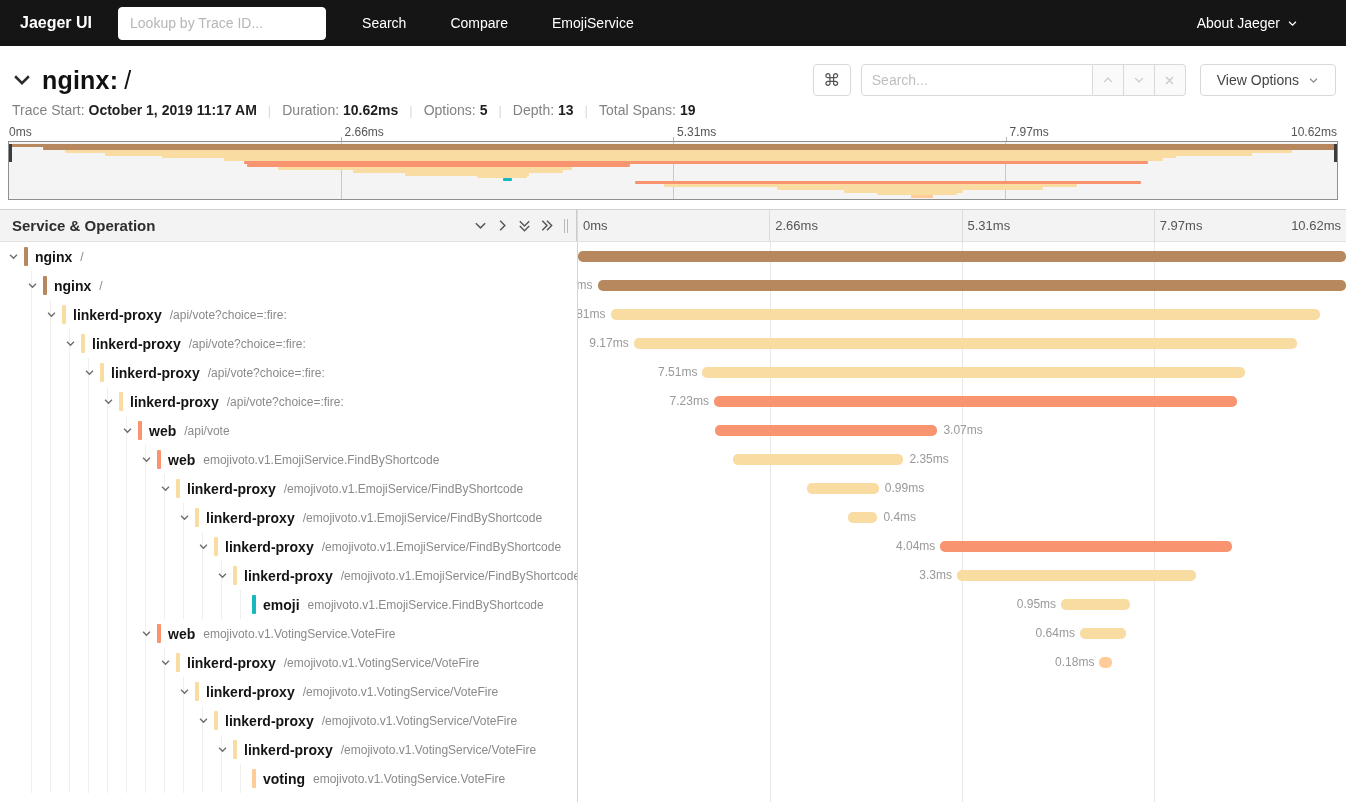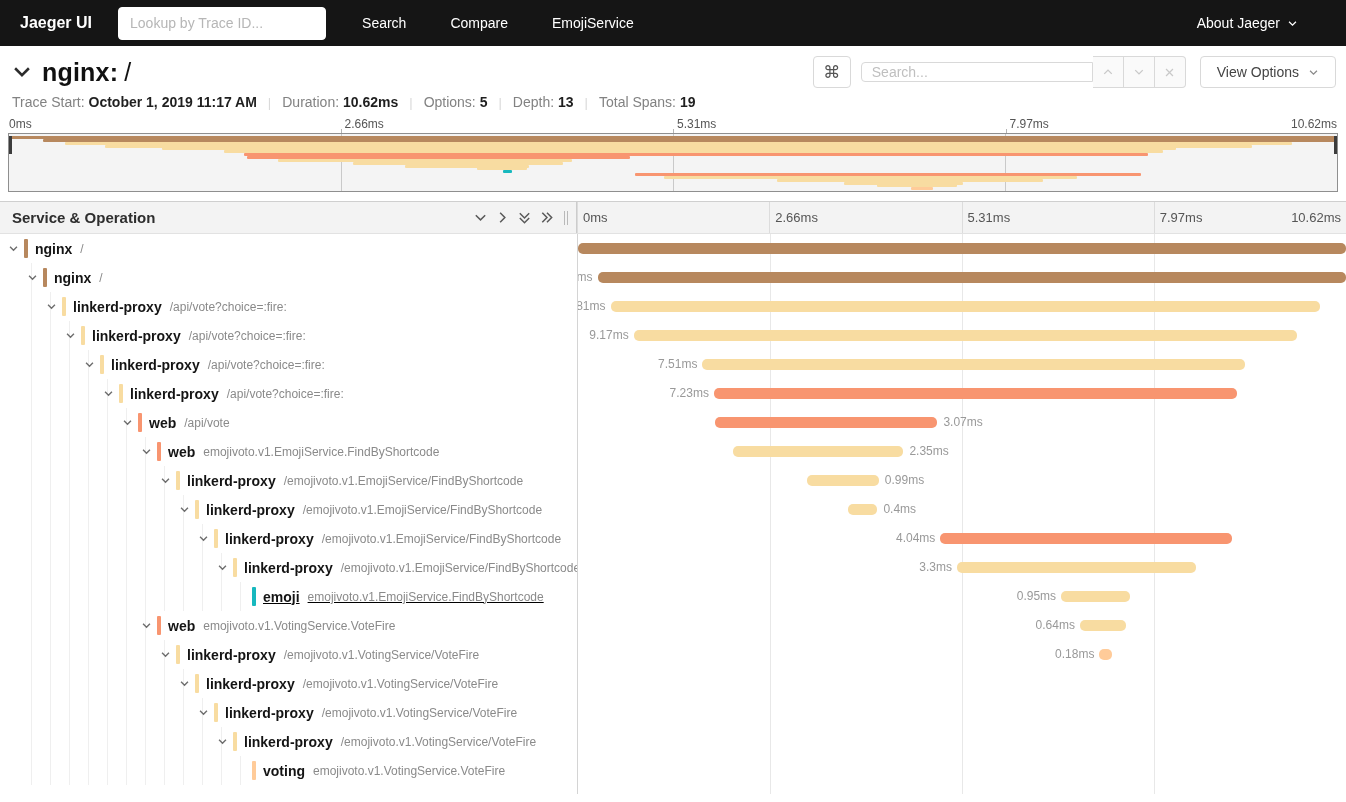--- a/index.html
+++ b/index.html
@@ -11,30 +11,30 @@
   .brand { color:#fff; font-size:16px; font-weight:bold; margin-right:26px; white-space:nowrap; }
   .trace-lookup { width:208px; height:33px; border-radius:4px; border:1px solid #fff; background:#fff;
     font-size:14px; padding:0 11px; color:#333; outline:none; margin-right:36px; }
   .trace-lookup::placeholder { color:#b6b6b6; }
   .nav-menu { display:flex; align-items:center; gap:44px; }
   .nav-item { color:#fff; font-size:14px; cursor:pointer; white-space:nowrap; }
   .nav-right { margin-left:auto; display:flex; align-items:center; color:#fff; font-size:14px; gap:7px; cursor:pointer; padding-right:28px;}
   .caret { display:inline-flex; color:#fff; }
 
   
-  .trace-header { display:flex; align-items:center; padding:10px 10px 4px 12px; }
+  .trace-header { display:flex; align-items:center; padding:18px 10px 4px 12px; }
   .title-chev { display:inline-flex; color:#2c2c2c; margin-right:10px; cursor:pointer; }
   .trace-title { font-size:25px; color:#111; letter-spacing:.2px; }
   .trace-title .svc { font-weight:bold; }
   .trace-title .op { font-weight:normal; margin-left:6px; }
   .header-controls { margin-left:auto; display:flex; align-items:center; }
   .btn { height:32px; border:1px solid #d9d9d9; background:#fff; border-radius:4px; display:inline-flex;
     align-items:center; justify-content:center; color:#555; cursor:pointer; }
   .kbd-btn { width:38px; font-size:17px; margin-right:10px; }
-  .span-search { height:20px; width:232px; border:1px solid #d9d9d9; border-radius:4px 0 0 4px;
+  .span-search { height:32px; width:232px; border:1px solid #d9d9d9; border-radius:4px 0 0 4px;
     padding:0 10px; font-size:14px; color:#333; outline:none; }
   .span-search::placeholder { color:#bfbfbf; }
   .sgroup { display:flex; }
   .sgroup .sbtn { width:31px; height:32px; border:1px solid #d9d9d9; border-left:none; background:#fafafa;
     display:inline-flex; align-items:center; justify-content:center; color:#c9c9c9; cursor:default; font-size:13px; }
   .sgroup .sbtn:last-child { border-radius:0 4px 4px 0; }
   .view-options { margin-left:14px; padding:0 16px; font-size:14px; gap:9px; color:#444; }
 
   
   .meta-row { display:flex; align-items:center; padding:2px 0 6px 12px; font-size:14px; }
@@ -419,21 +419,21 @@
         <span class="guide" style="left: 221px;"></span>
         <span class="chev-box">
           <svg width="11" height="11" viewBox="0 0 16 16">
             <path d="M3 5.5l5 5 5-5" fill="none" stroke="currentColor" stroke-width="2"></path>
           </svg>
         </span>
         <span class="color-bar" style="background: rgb(248, 220, 161);"></span>
         <span class="svc-name">linkerd-proxy</span>
         <span class="op-name">/emojivoto.v1.EmojiService/FindByShortcode</span>
       </div>
-      <div class="tree-row" style="padding-left: 234px; text-decoration: underline;">
+      <div class="tree-row" style="padding-left: 234px;">
         <span class="guide" style="left: 31px;"></span>
         <span class="guide" style="left: 50px;"></span>
         <span class="guide" style="left: 69px;"></span>
         <span class="guide" style="left: 88px;"></span>
         <span class="guide" style="left: 107px;"></span>
         <span class="guide" style="left: 126px;"></span>
         <span class="guide" style="left: 145px;"></span>
         <span class="guide" style="left: 164px;"></span>
         <span class="guide" style="left: 183px;"></span>
         <span class="guide" style="left: 202px;"></span>

